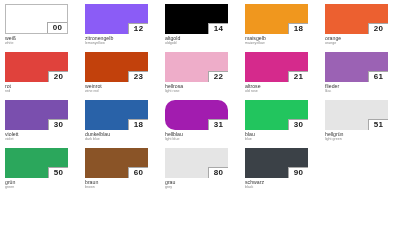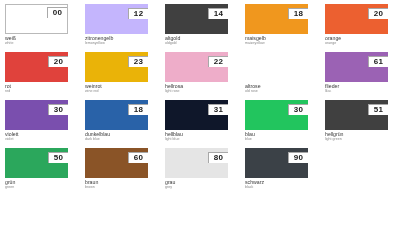--- a/index.html
+++ b/index.html
@@ -32,21 +32,21 @@
     width: 63px;
     height: 30px;
     box-sizing: border-box;
   }
   .swatch-chip.bordered {
     border: 1px solid #b9b9b9;
   }
   .swatch-code {
     position: absolute;
     right: 0px;
-    bottom: 15px;
+    bottom: 0px;
     min-width: 20px;
     height: 11px;
     background: #ffffff;
     border: 1px solid #a8a8a8;
     border-right: none;
     border-bottom: none;
     box-sizing: border-box;
     font-size: 8px;
     line-height: 10px;
     font-weight: bold;
@@ -80,28 +80,28 @@
 
 <div id="swatch-grid">
     <div class="swatch-cell">
       <div class="swatch-chip bordered" style="background: rgb(255, 255, 255);">
         <div class="swatch-code">00</div>
       </div>
       <div class="swatch-name">weiß</div>
       <div class="swatch-en">white</div>
     </div>
     <div class="swatch-cell">
-      <div class="swatch-chip" style="background: #c4b5fd; font-family: Liberation Mono, monospace;">
+      <div class="swatch-chip" style="background: #8b5cf6; font-family: Liberation Mono, monospace;">
         <div class="swatch-code">12</div>
       </div>
       <div class="swatch-name">zitronengelb</div>
       <div class="swatch-en">lemonyellow</div>
     </div>
     <div class="swatch-cell">
-      <div class="swatch-chip" style="background: #404040;">
+      <div class="swatch-chip" style="background: #000000;">
         <div class="swatch-code">14</div>
       </div>
       <div class="swatch-name">altgold</div>
       <div class="swatch-en">oldgold</div>
     </div>
     <div class="swatch-cell">
       <div class="swatch-chip" style="background: rgb(240, 151, 30); padding-left: 6px;">
         <div class="swatch-code">18</div>
       </div>
       <div class="swatch-name">maisgelb</div>
@@ -115,34 +115,37 @@
       <div class="swatch-en">orange</div>
     </div>
     <div class="swatch-cell">
       <div class="swatch-chip" style="background: rgb(224, 66, 60);">
         <div class="swatch-code">20</div>
       </div>
       <div class="swatch-name">rot</div>
       <div class="swatch-en">red</div>
     </div>
     <div class="swatch-cell">
-      <div class="swatch-chip" style="background: #eab308;">
+      <div class="swatch-chip" style="background: #c2410c;">
         <div class="swatch-code">23</div>
       </div>
       <div class="swatch-name">weinrot</div>
       <div class="swatch-en">wine red</div>
     </div>
     <div class="swatch-cell">
       <div class="swatch-chip" style="background: rgb(238, 173, 201);">
         <div class="swatch-code">22</div>
       </div>
       <div class="swatch-name">hellrosa</div>
       <div class="swatch-en">light rose</div>
     </div>
     <div class="swatch-cell">
+      <div class="swatch-chip" style="background: rgb(213, 42, 140);">
+        <div class="swatch-code">21</div>
+      </div>
       <div class="swatch-name">altrose</div>
       <div class="swatch-en">old rose</div>
     </div>
     <div class="swatch-cell">
       <div class="swatch-chip" style="background: rgb(155, 98, 180);">
         <div class="swatch-code">61</div>
       </div>
       <div class="swatch-name">flieder</div>
       <div class="swatch-en">lilac</div>
     </div>
@@ -154,35 +157,35 @@
       <div class="swatch-en">violet</div>
     </div>
     <div class="swatch-cell">
       <div class="swatch-chip" style="background: rgb(41, 98, 168);">
         <div class="swatch-code">18</div>
       </div>
       <div class="swatch-name">dunkelblau</div>
       <div class="swatch-en">dark blue</div>
     </div>
     <div class="swatch-cell">
-      <div class="swatch-chip" style="background: #0f172a;">
+      <div class="swatch-chip" style="background: #a21caf; border-radius: 10px;">
         <div class="swatch-code">31</div>
       </div>
       <div class="swatch-name">hellblau</div>
       <div class="swatch-en">light blue</div>
     </div>
     <div class="swatch-cell">
       <div class="swatch-chip" style="background: #22c55e;">
         <div class="swatch-code">30</div>
       </div>
       <div class="swatch-name">blau</div>
       <div class="swatch-en">blue</div>
     </div>
     <div class="swatch-cell">
-      <div class="swatch-chip" style="background: #404040;">
+      <div class="swatch-chip" style="background: #e5e5e5;">
         <div class="swatch-code">51</div>
       </div>
       <div class="swatch-name">hellgrün</div>
       <div class="swatch-en">light green</div>
     </div>
     <div class="swatch-cell">
       <div class="swatch-chip" style="background: rgb(43, 167, 92);">
         <div class="swatch-code">50</div>
       </div>
       <div class="swatch-name">grün</div>

